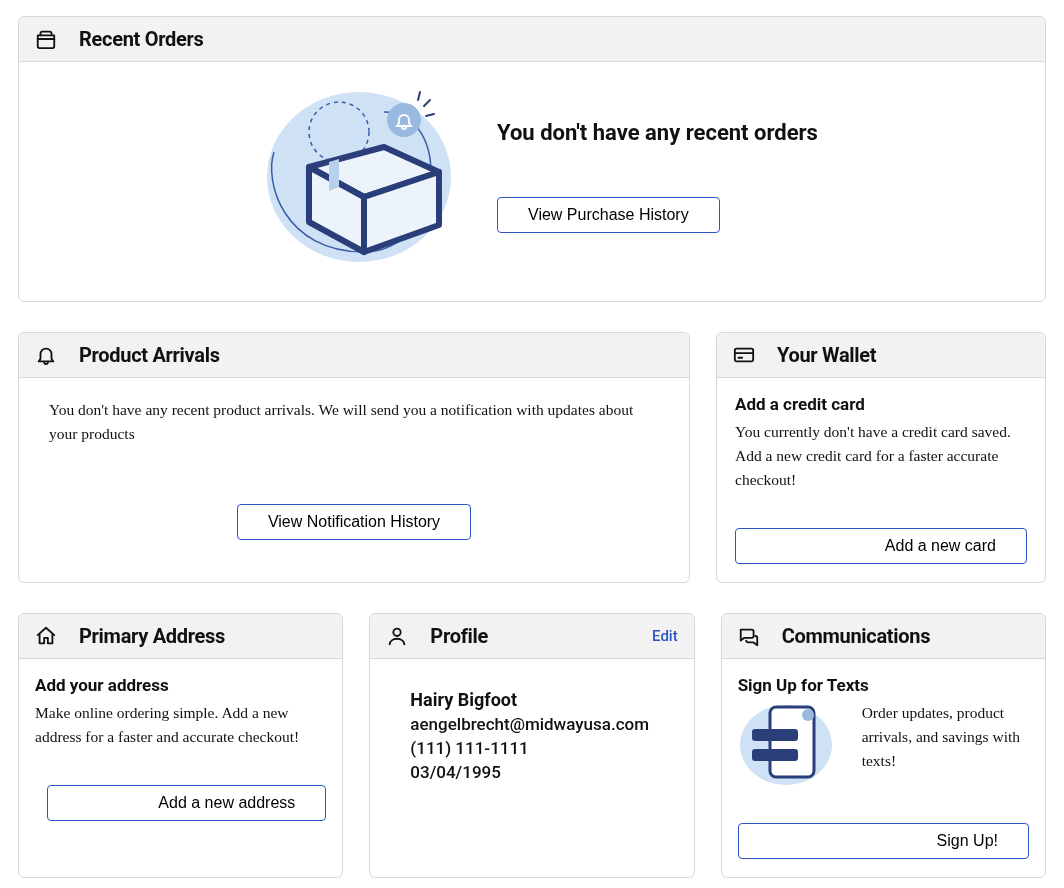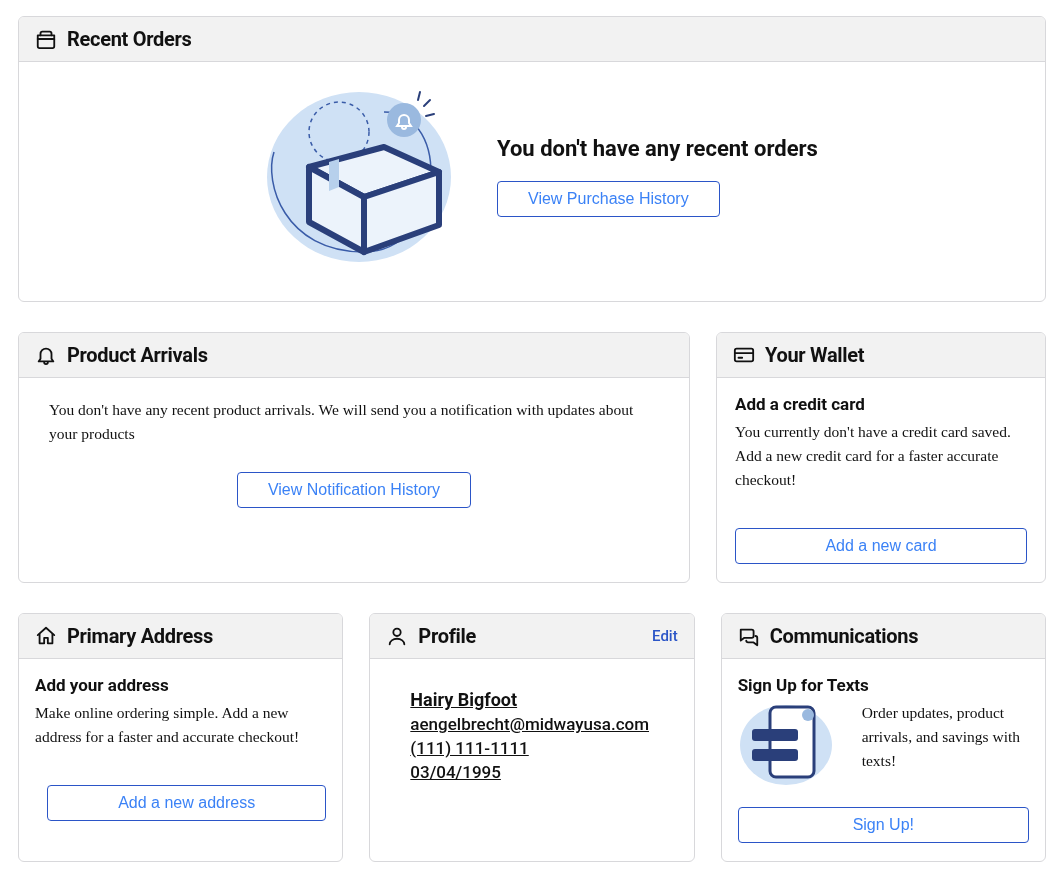--- a/index.html
+++ b/index.html
@@ -14,21 +14,21 @@
   }
   .card {
     border: 1px solid #d8d8db;
     border-radius: 6px;
     background: #fff;
     overflow: hidden;
   }
   .card-header {
     display: flex;
     align-items: center;
-    gap: 10px;
+    gap: 22px;
     padding: 10px 16px;
     background: #f2f2f2;
     border-bottom: 1px solid #d8d8db;
   }
   .card-header .title {
     font-size: 20px;
     font-weight: 700;
     letter-spacing: -0.3px;
   }
   .card-header .icon { width: 22px; height: 22px; color: #111; }
@@ -36,29 +36,30 @@
   .edit-link {
     color: #2b55c7;
     font-size: 15px;
     font-weight: 500;
     text-decoration: none;
     cursor: pointer;
     text-align: center;
   }
   .btn-outline {
     display: inline-block;
-    color: #3b82f6;
+    color: #000000;
     border: 1.5px solid #2b55c7;
     background: #fff;
     border-radius: 4px;
     padding: 8px 30px;
     font-size: 16px;
     font-weight: 500;
     cursor: pointer;
-    text-align: center;
+    text-align: right;
+    margin-top: 32px;
   }
   .btn-outline.full { display: block; width: 100%; }
   .subtitle {
     font-weight: 700;
     font-size: 17px;
     margin: 0 0 6px 0;
   }
   .body-text {
     font-size: 15.5px;
     line-height: 1.55;
@@ -101,21 +102,21 @@
 
   
   .row3 {
     display: flex;
     gap: 26px;
     margin-top: 30px;
   }
   .row3 .card { flex: 1; min-width: 0; }
   .addr .content, .comms .content { padding: 16px 16px 18px 16px; }
   .addr .btnwrap { margin-top: 36px; padding-left: 12px; }
-  .profile .content { padding: 26px 40px; text-decoration: underline; }
+  .profile .content { padding: 26px 40px; }
   .profile .content p { margin: 4px 0; font-size: 17px; }
   .profile .content .name { font-weight: 700; font-size: 18px; }
   .comms .content-inner {
     display: flex;
     align-items: flex-start;
     gap: 28px;
   }
   .comms .btnwrap { margin-top: 16px; }
 </style>
 </head>

